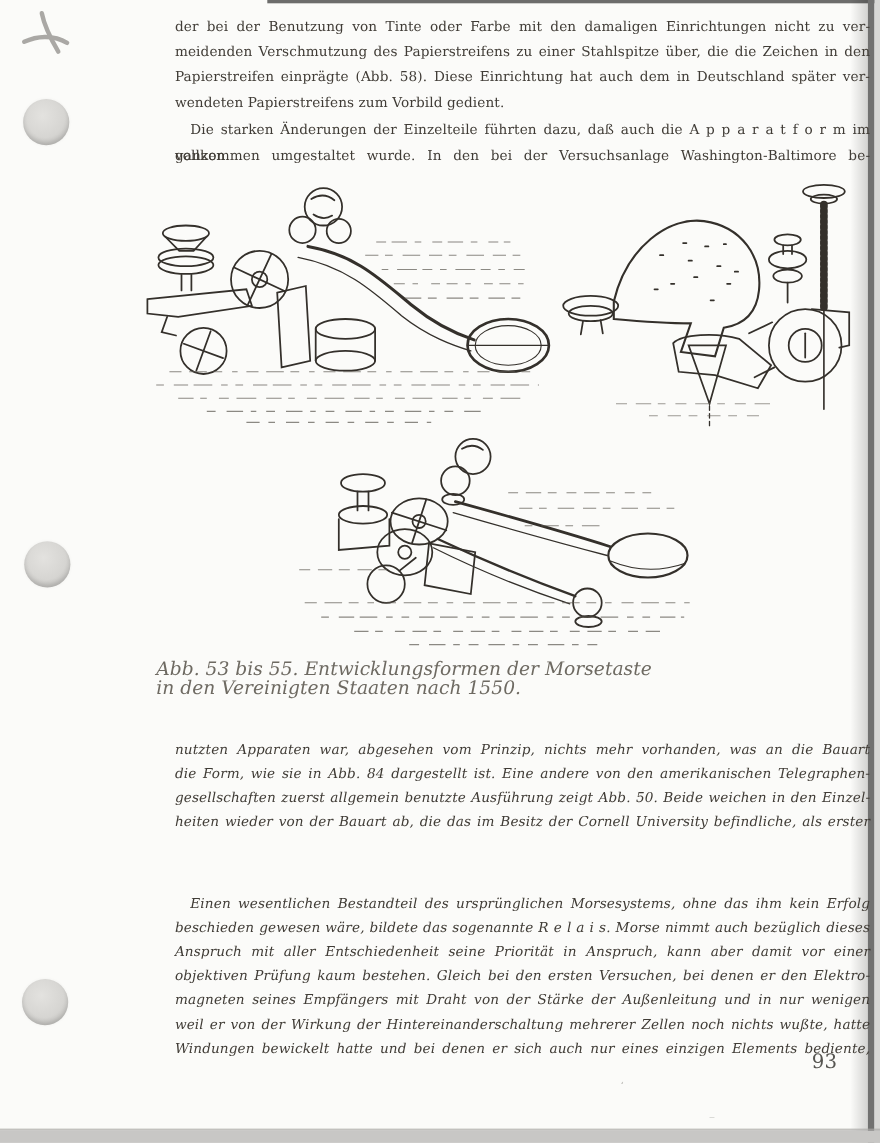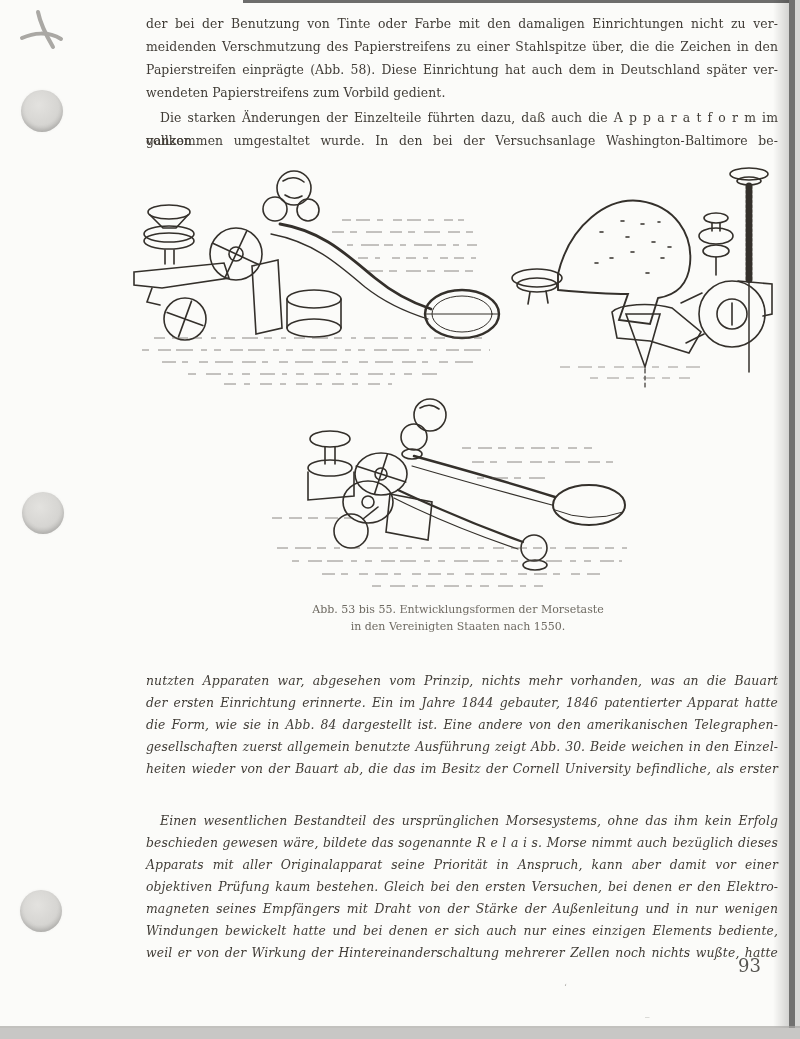--- a/index.html
+++ b/index.html
@@ -21,31 +21,31 @@
     background:radial-gradient(circle at 42% 36%, #e3e2df 0%, #d6d5d2 55%, #c9c8c5 80%, #b9b8b5 100%);
     box-shadow:inset 0 -3px 4px rgba(0,0,0,0.14), 0 0 3px rgba(0,0,0,0.05);}
   .hole1{left:21px;top:90px;}
   .hole2{left:22px;top:492px;}
   .hole3{left:20px;top:890px;}
   
   .xmark{position:absolute;left:10px;top:4px;}
   
   .textcol{position:absolute;left:142px;width:632px;color:#403c36;
     font-size:12.4px;letter-spacing:.1px;}
-  .para{position:absolute;left:4px;width:632px;}
+  .para{position:absolute;left:17px;width:632px;}
   .p1{top:12px;}
   .p2{top:106px;}
   .p3{top:670px;}
   .p4{top:810px;}
   .tl{line-height:23px;height:23px;text-align:justify;text-align-last:justify;}
   .p3 .tl,.p4 .tl{line-height:22px;height:22px;font-style:italic;}
   .tl.end{text-align-last:left;}
   .tl.ind{text-indent:14px;}
-  .caption{position:absolute;left:142px;top:601px;width:632px;text-align:center;
-    color:#6e6a62;font-size:11px;line-height:17px;}
+  .caption{position:absolute;left:142px;top:601px;width:632px;
+    color:#6e6a62;font-size:17px;line-height:17px;font-style:italic;}
   .pagenum{position:absolute;left:738px;top:955px;font-size:18px;color:#565551;}
   
   .fig{position:absolute;}
   .figA{left:132px;top:168px;}
   .figB{left:500px;top:162px;}
   .figC{left:262px;top:398px;}
   .speck{position:absolute;color:#8f8d89;font-size:9px;line-height:9px;opacity:.75;}
   .speck1{left:564px;top:984px;}
   .speck2{left:645px;top:1017px;}
 </style>
@@ -76,33 +76,32 @@
     <div class="tl">meidenden Verschmutzung des Papierstreifens zu einer Stahlspitze über, die die Zeichen in den</div>
     <div class="tl">Papierstreifen einprägte (Abb. 58). Diese Einrichtung hat auch dem in Deutschland später ver-</div>
     <div class="tl end">wendeten Papierstreifens zum Vorbild gedient.</div>
   </div>
   <div class="para p2">
     <div class="tl ind">Die starken Änderungen der Einzelteile führten dazu, daß auch die A p p a r a t f o r m im ganzen</div>
     <div class="tl">vollkommen umgestaltet wurde. In den bei der Versuchsanlage Washington-Baltimore be-</div>
   </div>
   <div class="para p3">
     <div class="tl">nutzten Apparaten war, abgesehen vom Prinzip, nichts mehr vorhanden, was an die Bauart</div>
-    <div class="tl">der ersten Einrichtung erinnerte. Ein im Jahre 1844 gebauter, 1846 patentierter Apparat hatte</div>
     <div class="tl">die Form, wie sie in Abb. 84 dargestellt ist. Eine andere von den amerikanischen Telegraphen-</div>
-    <div class="tl">gesellschaften zuerst allgemein benutzte Ausführung zeigt Abb. 30. Beide weichen in den Einzel-</div>
+    <div class="tl">gesellschaften zuerst allgemein benutzte Ausführung zeigt Abb. 50. Beide weichen in den Einzel-</div>
     <div class="tl">heiten wieder von der Bauart ab, die das im Besitz der Cornell University befindliche, als erster</div>
   </div>
   <div class="para p4">
     <div class="tl ind">Einen wesentlichen Bestandteil des ursprünglichen Morsesystems, ohne das ihm kein Erfolg</div>
     <div class="tl">beschieden gewesen wäre, bildete das sogenannte R e l a i s.  Morse nimmt auch bezüglich dieses</div>
-    <div class="tl">Apparats mit aller Originalapparat seine Priorität in Anspruch, kann aber damit vor einer</div>
+    <div class="tl">Anspruch mit aller Entschiedenheit seine Priorität in Anspruch, kann aber damit vor einer</div>
     <div class="tl">objektiven Prüfung kaum bestehen. Gleich bei den ersten Versuchen, bei denen er den Elektro-</div>
     <div class="tl">magneten seines Empfängers mit Draht von der Stärke der Außenleitung und in nur wenigen</div>
+    <div class="tl">weil er von der Wirkung der Hintereinanderschaltung mehrerer Zellen noch nichts wußte, hatte</div>
     <div class="tl">Windungen bewickelt hatte und bei denen er sich auch nur eines einzigen Elements bediente,</div>
-    <div class="tl">weil er von der Wirkung der Hintereinanderschaltung mehrerer Zellen noch nichts wußte, hatte</div>
   </div>
 </div>
 
 <div class="caption">
   <div>Abb. 53 bis 55.  Entwicklungsformen der Morsetaste</div>
   <div>in den Vereinigten Staaten nach 1550.</div>
 </div>
 
 <div class="pagenum">93</div>
 

